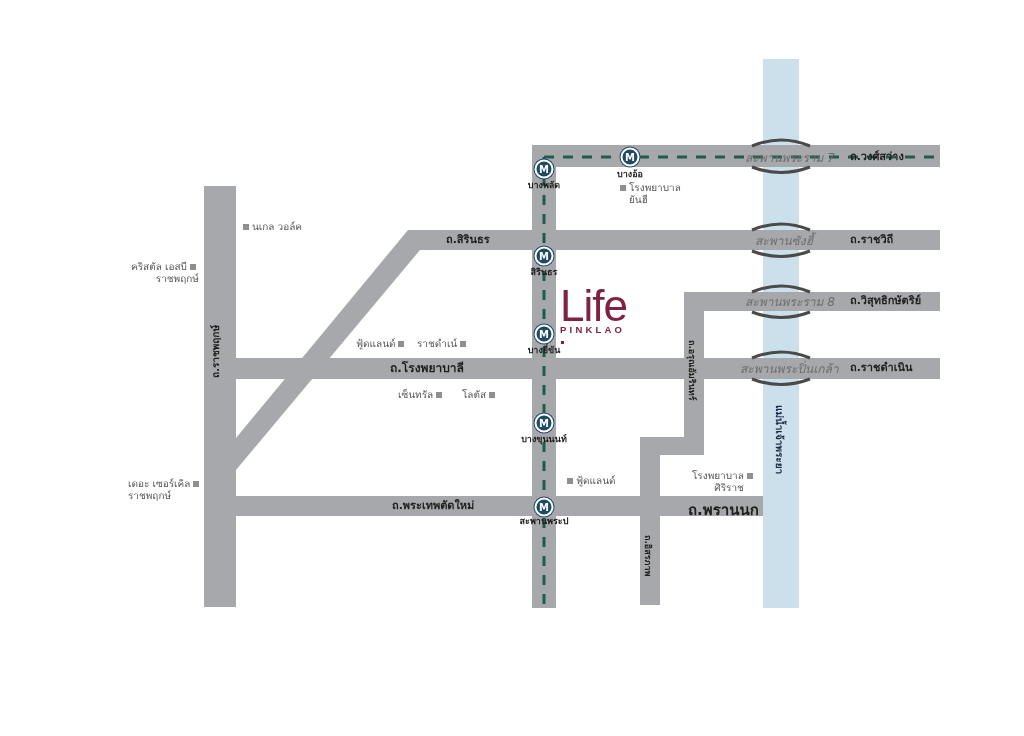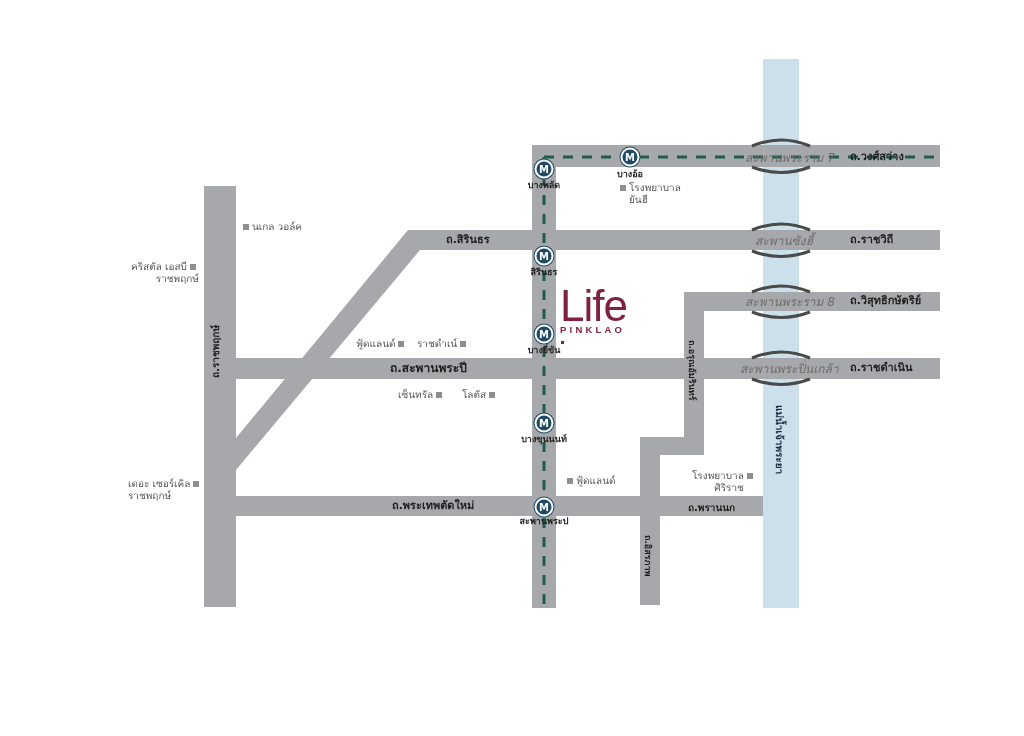--- a/index.html
+++ b/index.html
@@ -82,23 +82,23 @@
 <span class="lbl station" style="left:544px;top:268px;">สิรินธร</span>
 <span class="lbl station" style="left:544px;top:346px;">บางยี่ขัน</span>
 <span class="lbl station" style="left:544px;top:435px;">บางขุนนนท์</span>
 <span class="lbl station" style="left:544px;top:517px;">สะพานพระป</span>
 
 <span class="lbl road-name" style="left:850px;top:151px;">ถ.วงศ์สว่าง</span>
 <span class="lbl road-name" style="left:850px;top:234px;">ถ.ราชวิถี</span>
 <span class="lbl road-name" style="left:850px;top:295px;">ถ.วิสุทธิกษัตริย์</span>
 <span class="lbl road-name" style="left:850px;top:362px;">ถ.ราชดำเนิน</span>
 <span class="lbl road-name" style="left:446px;top:234px;">ถ.สิรินธร</span>
-<span class="lbl road-name" style="left:390px;top:362px;font-size:12px;">ถ.สะพานพระปี</span>
+<span class="lbl road-name" style="left:390px;top:362px;font-size:12px;">ถ.โรงพยาบาลี</span>
 <span class="lbl road-name" style="left:392px;top:500px;">ถ.พระเทพตัดใหม่</span>
-<span class="lbl road-name" style="left:688px;top:503px;font-size:10px;">ถ.พรานนก</span>
+<span class="lbl road-name" style="left:688px;top:503px;font-size:15px;">ถ.พรานนก</span>
 
 <span class="lbl vert" style="left:211px;top:325px;transform:rotate(180deg);">ถ.ราชพฤกษ์</span>
 <span class="lbl vert" style="left:687px;top:340px;font-size:9px;">ถ.อรุณอัมรินทร์</span>
 <span class="lbl vert" style="left:643px;top:535px;font-size:9px;">ถ.อิสรภาพ</span>
 <span class="lbl vert" style="left:774px;top:405px;color:#1e2a4a;">แม่น้ำเจ้าพระยา</span>
 
 <span class="lbl bridge-name" style="left:745px;top:152px;">สะพานพระราม 7</span>
 <span class="lbl bridge-name" style="left:755px;top:235px;">สะพานซังฮี้</span>
 <span class="lbl bridge-name" style="left:745px;top:296px;">สะพานพระราม 8</span>
 <span class="lbl bridge-name" style="left:740px;top:363px;">สะพานพระปิ่นเกล้า</span>

